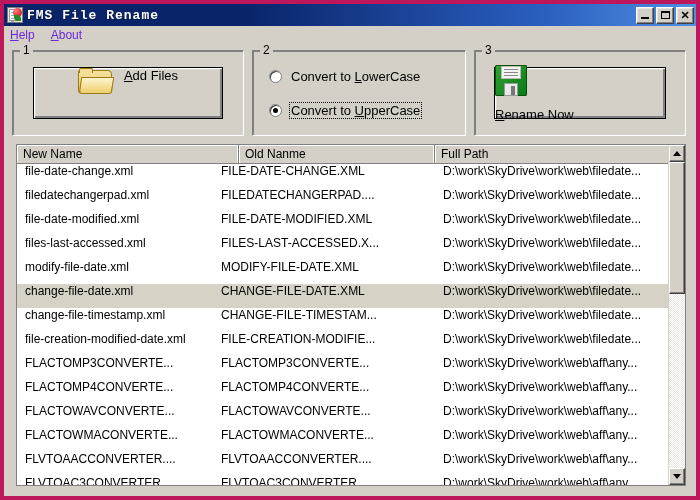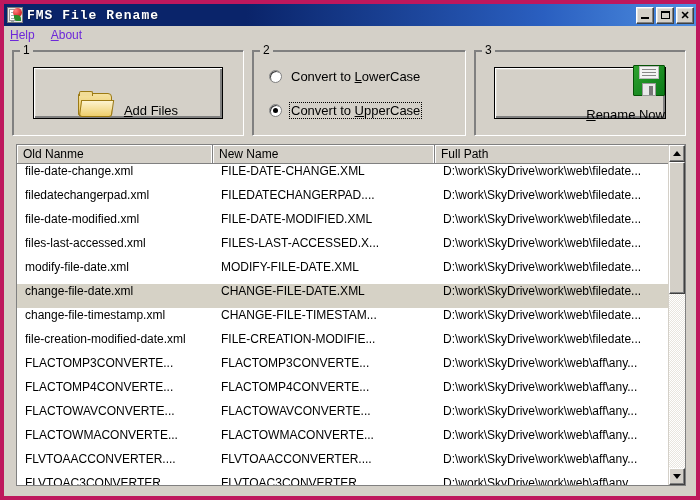--- a/index.html
+++ b/index.html
@@ -94,21 +94,21 @@
   .g3{width:212px;}
   .groupbody{
     position:absolute;left:0;right:0;top:0;bottom:0;
     display:flex;align-items:center;justify-content:center;
   }
   .bigbtn{
     width:190px;height:52px;
     background:#d4d0c8;
     border:1px solid #000;
     box-shadow:inset 1px 1px 0 #ffffff, inset -2px -2px 0 #808080, inset 2px 2px 0 #dfdcd5;
-    display:flex;align-items:flex-end;justify-content:center;gap:10px;
+    display:flex;align-items:flex-start;justify-content:center;gap:10px;
     box-sizing:border-box;cursor:default;
   }
   .bigbtn.rn{width:172px;flex-direction:column;}
   .btnlabel{font-size:13px;white-space:nowrap;}
   .btnlabel u{text-decoration:underline;}
   
   .folder{width:36px;height:27px;position:relative;flex:0 0 36px;}
   .folder .back{position:absolute;left:0;top:2px;width:34px;height:23px;background:linear-gradient(#f6e2a0,#e8c55c);border:1px solid #9c7a14;border-radius:2px 4px 2px 2px;box-sizing:border-box;}
   .folder .tab{position:absolute;left:1px;top:0px;width:14px;height:5px;background:#f2dc97;border:1px solid #9c7a14;border-bottom:none;border-radius:2px 2px 0 0;box-sizing:border-box;}
   .folder .front{position:absolute;left:2px;top:9px;width:33px;height:17px;background:linear-gradient(#fdf3cf,#efcf6b);border:1px solid #9c7a14;box-sizing:border-box;transform:skewX(-8deg);border-radius:0 0 3px 3px;}
@@ -288,22 +288,22 @@
           <div class="btnlabel"><u>R</u><span>ename Now</span></div>
         </div>
       </div>
     </div>
 
   </div>
 
   <div class="listwrap">
     <div class="listinner">
       <div class="headerrow">
+        <div class="hcell hc1">New Name</div>
         <div class="hcell hc0">Old Nanme</div>
-        <div class="hcell hc1">New Name</div>
         <div class="hcell hc2">Full Path</div>
       </div>
       <div class="rows" id="rows">
           <div class="row">
             <div class="cell c0">file-date-change.xml</div>
             <div class="cell c1">FILE-DATE-CHANGE.XML</div>
             <div class="cell c2">D:\work\SkyDrive\work\web\filedate...</div>
           </div>
           <div class="row">
             <div class="cell c0">filedatechangerpad.xml</div>

